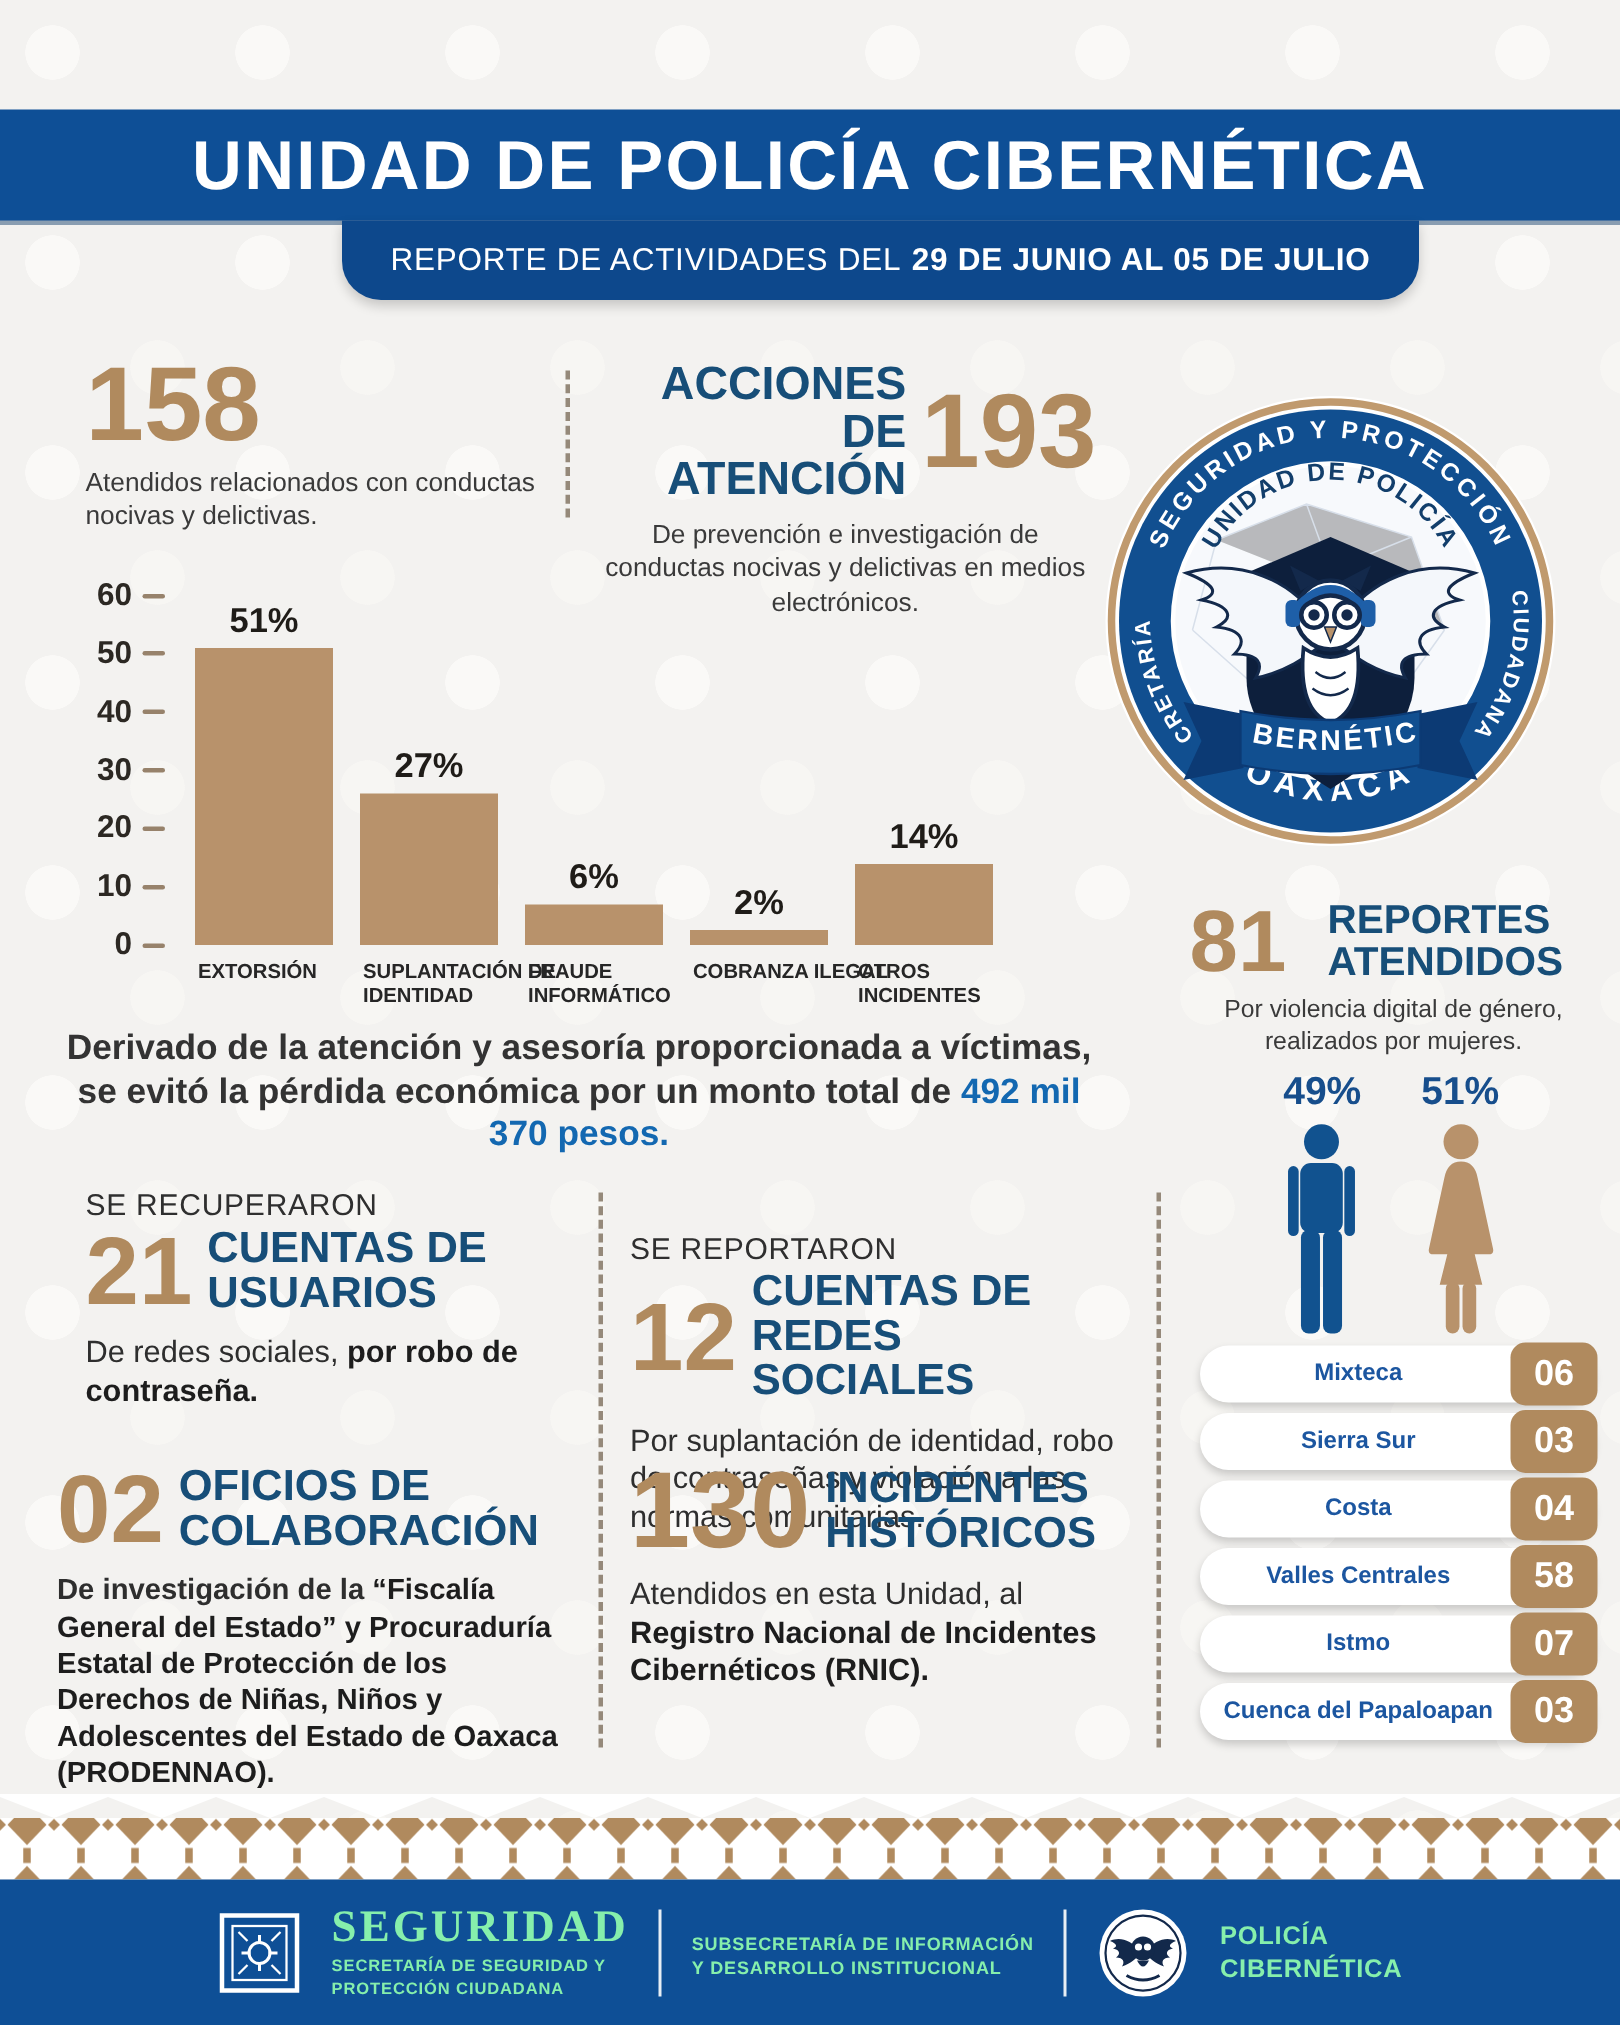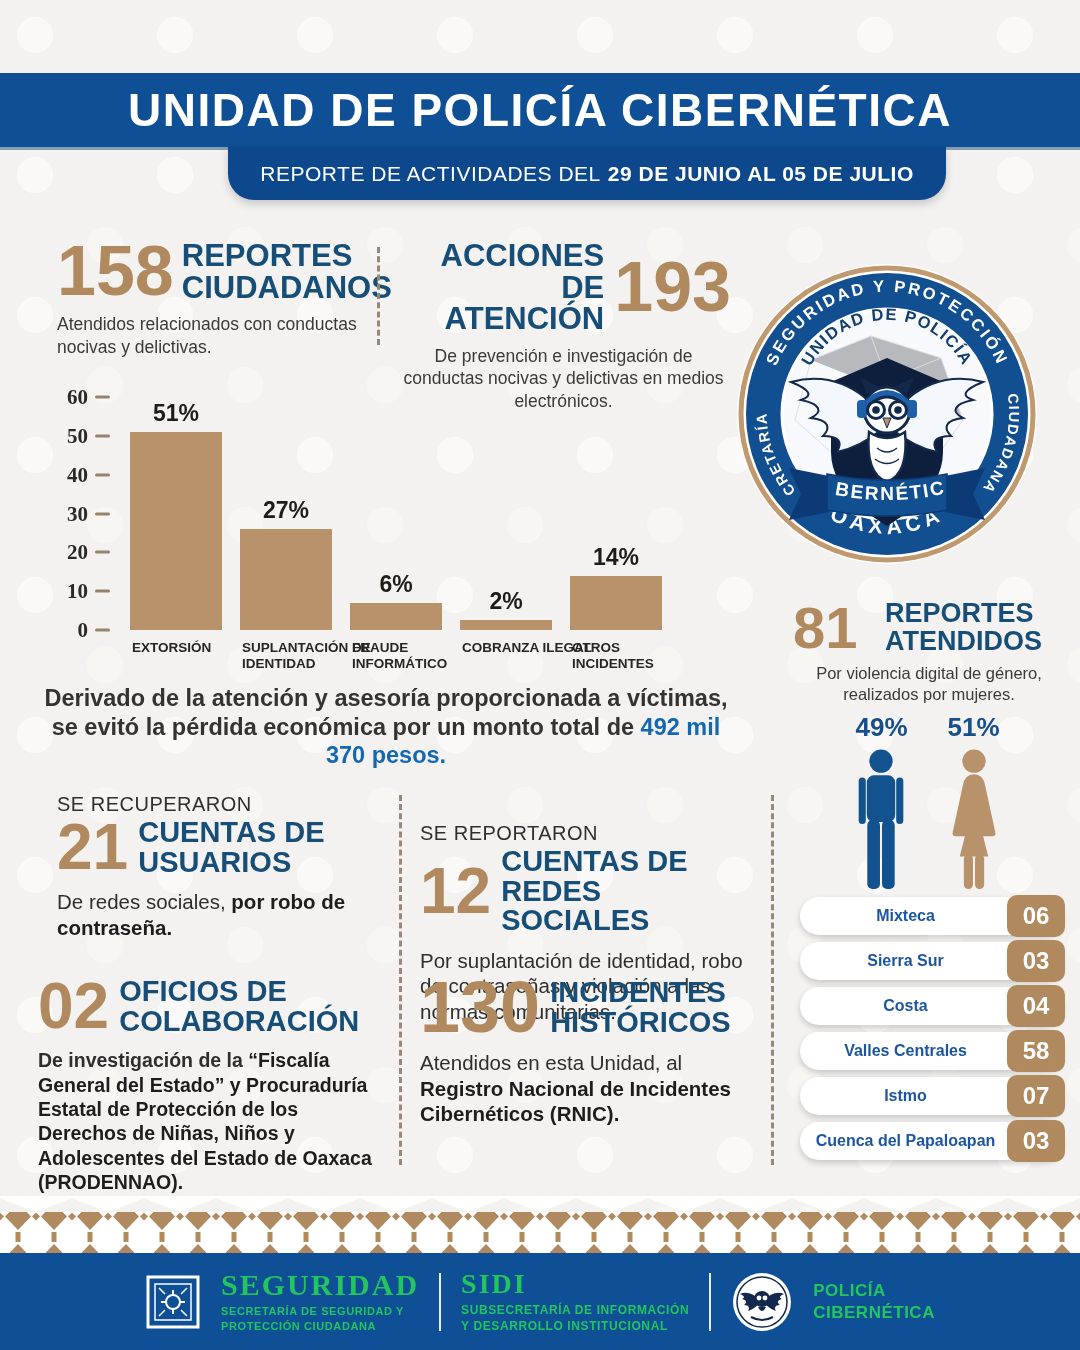--- a/index.html
+++ b/index.html
@@ -33,21 +33,21 @@
   .stat2 .bignum{font-size:70px;margin-left:10px;}
   .stat2 .stat-title{font-size:31px;text-align:right;width:210px;margin-left:14px;}
   .stat2 .stat-desc{font-size:17.5px;margin-top:10px;text-align:center;}
 
   .vdash{border-left:3px dashed #95897a;}
 
   
   #chart{left:52px;top:392px;width:660px;height:280px;}
   #yaxis{position:absolute;left:0;top:5px;width:58px;height:233px;}
   .ytick{position:absolute;right:0;display:flex;align-items:center;gap:7px;transform:translateY(50%);}
-  .ytick .num{font-size:21px;font-weight:bold;color:#2c2823;font-family:Liberation Serif, serif;}
+  .ytick .num{font-size:21px;font-weight:bold;color:#2c2823;}
   .ytick .dash{width:15px;height:3px;background:#97826b;border-radius:2px;}
   #bars{position:absolute;left:78px;top:5px;height:233px;display:flex;align-items:flex-end;gap:18px;}
   .bcol{width:92px;height:100%;position:relative;display:flex;flex-direction:column;align-items:center;justify-content:flex-end;}
   .pct{font-size:23px;font-weight:bold;color:#1f1c18;margin-bottom:5px;}
   .bar{width:100%;}
   .cat{position:absolute;top:243px;left:2px;width:130px;text-align:left;font-size:13.5px;font-weight:bold;color:#262626;line-height:1.15;}
 
   
   .savings{left:30px;top:684px;width:712px;text-align:center;font-size:23.5px;font-weight:600;color:#333;line-height:1.22;}
   .savings .amount{color:#1368b1;font-weight:bold;}
@@ -77,21 +77,21 @@
   .gfig{display:flex;flex-direction:column;align-items:center;}
   .gpct{font-size:26px;font-weight:bold;color:#174e8c;margin-bottom:6px;}
 
   .regions{left:800px;top:897px;width:263px;display:flex;flex-direction:column;gap:7px;}
   .pill{position:relative;height:38px;background:#fff;border-radius:19px;box-shadow:0 3px 6px rgba(0,0,0,.18);display:flex;align-items:center;}
   .pill .rlabel{flex:1;text-align:center;font-size:16px;font-weight:bold;color:#1c56a0;padding-right:52px;}
   .pill .chip{position:absolute;right:-2px;top:-2px;width:58px;height:42px;background:#b08a5e;border-radius:10px;display:flex;align-items:center;justify-content:center;color:#fff;font-size:24px;font-weight:bold;}
 
   
   .greca{left:0;top:1196px;}
-  .footer{left:0;top:1253px;width:1080px;height:98px;background:#0e4f96;display:flex;align-items:center;justify-content:center;gap:20px;color:#22c55e;}
+  .footer{left:0;top:1253px;width:1080px;height:98px;background:#0e4f96;display:flex;align-items:center;justify-content:center;gap:20px;color:#86efac;}
   .f-serif{font-family:"Liberation Serif", serif;font-weight:bold;letter-spacing:2px;}
   .f-block{display:flex;flex-direction:column;justify-content:center;}
   .f-title{font-size:30px;line-height:1;}
   .f-sub{font-size:11px;font-weight:bold;letter-spacing:.6px;line-height:1.35;margin-top:4px;font-family:"Liberation Sans",sans-serif;}
   .f-div{width:2px;height:58px;background:#fff;opacity:.9;}
   .f-policia{font-size:17px;font-weight:bold;line-height:1.3;letter-spacing:.5px;}
 </style>
 </head>
 <body>
 
@@ -101,21 +101,20 @@
     <h1>UNIDAD DE POLICÍA CIBERNÉTICA</h1>
   </div>
   <div class="abs subbanner">
     <span>REPORTE DE ACTIVIDADES DEL</span>
     <b>29 DE JUNIO AL 05 DE JULIO</b>
   </div>
 
   <div class="abs stat1">
     <div class="row">
       <span class="bignum">158</span>
-      <span class="stat-title" style="width:220px">REPORTES CIUDADANOS</span>
     </div>
     <div class="stat-desc">Atendidos relacionados con conductas nocivas y delictivas.</div>
   </div>
 
   <div class="abs vdash" style="left:377px;top:247px;height:98px;"></div>
 
   <div class="abs stat2">
     <div class="row">
       <span class="stat-title">ACCIONES DE ATENCIÓN</span>
       <span class="bignum">193</span>
@@ -386,21 +385,20 @@
     </svg>
     <div class="f-block">
       <div class="f-serif f-title">SEGURIDAD</div>
       <div class="f-sub">
         <div>SECRETARÍA DE SEGURIDAD Y</div>
         <div>PROTECCIÓN CIUDADANA</div>
       </div>
     </div>
     <div class="f-div"></div>
     <div class="f-block">
-      <div class="f-serif f-title" style="font-size:28px">SIDI</div>
       <div class="f-sub" style="font-size:12px">
         <div>SUBSECRETARÍA DE INFORMACIÓN</div>
         <div>Y DESARROLLO INSTITUCIONAL</div>
       </div>
     </div>
     <div class="f-div"></div>
     <svg width="62" height="62" viewBox="0 0 62 62">
       <circle cx="31" cy="31" r="29" fill="#ffffff"></circle>
       <circle cx="31" cy="31" r="25" fill="none" stroke="#13294b" stroke-width="1.5"></circle>
       <path d="M29 30 C23 22 15 20 9 23 C14 25 14 27 11 28 C16 29 16 32 13 34 C18 34 19 37 17 40 C23 38 27 34 29 32 Z" fill="#13294b"></path>

